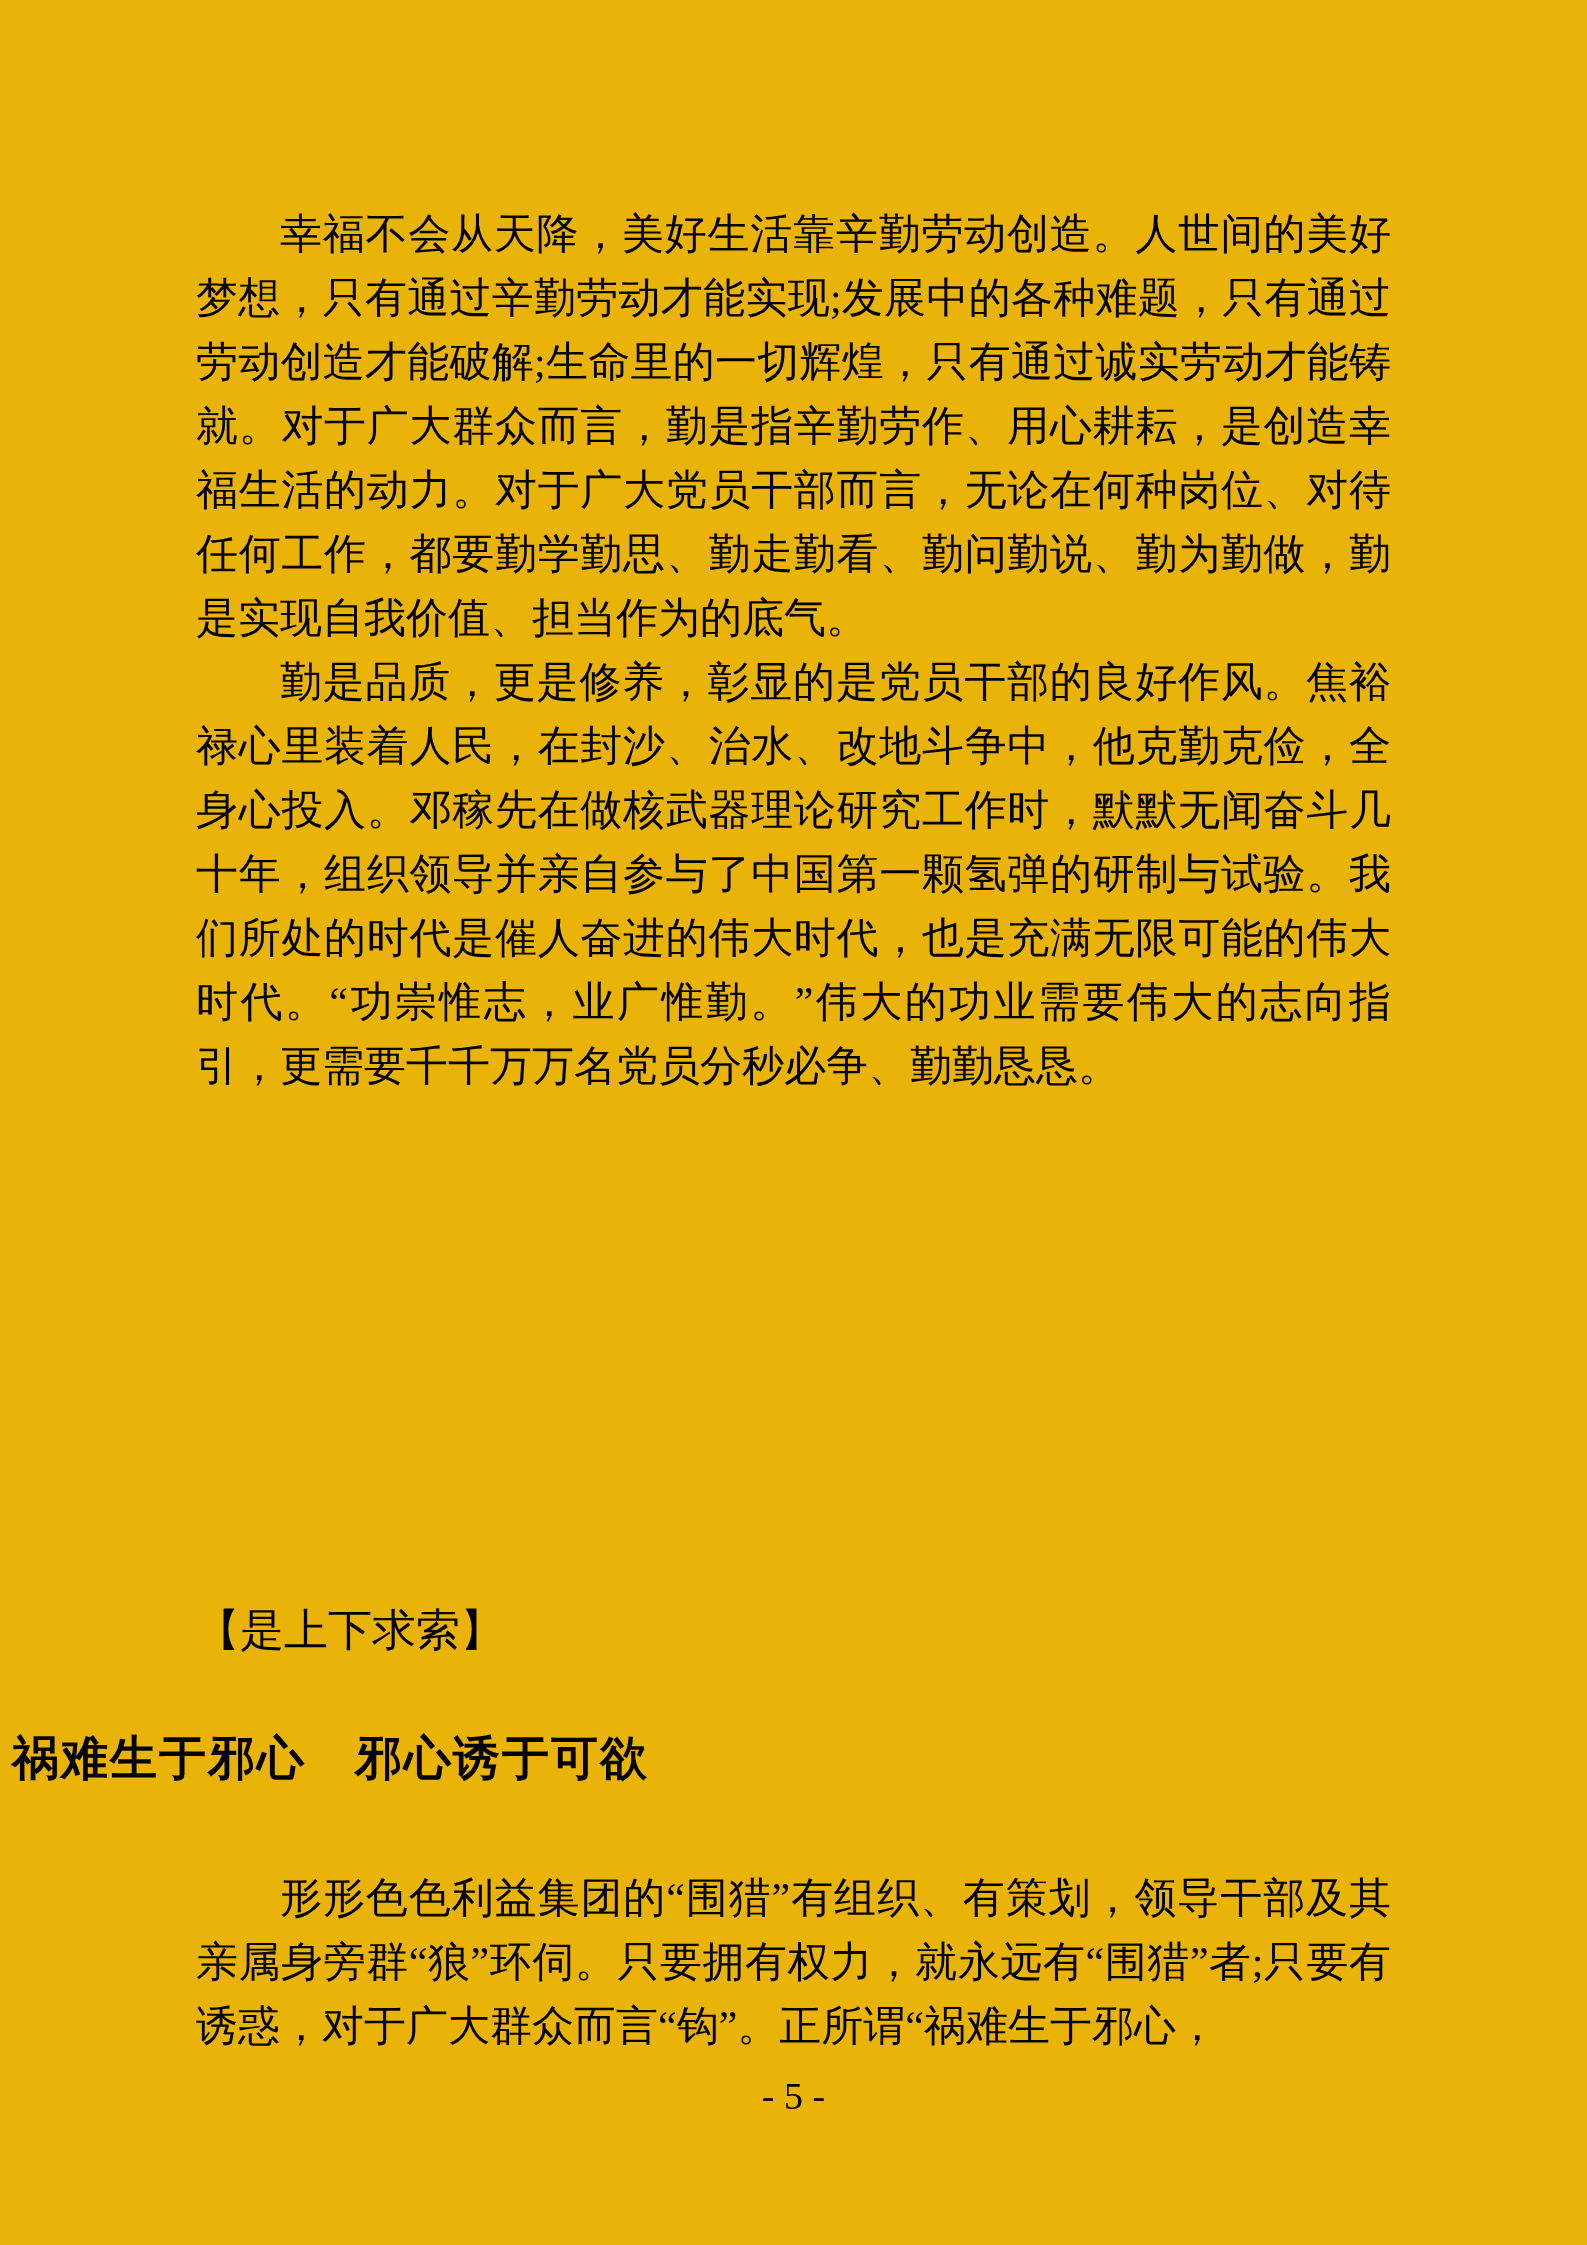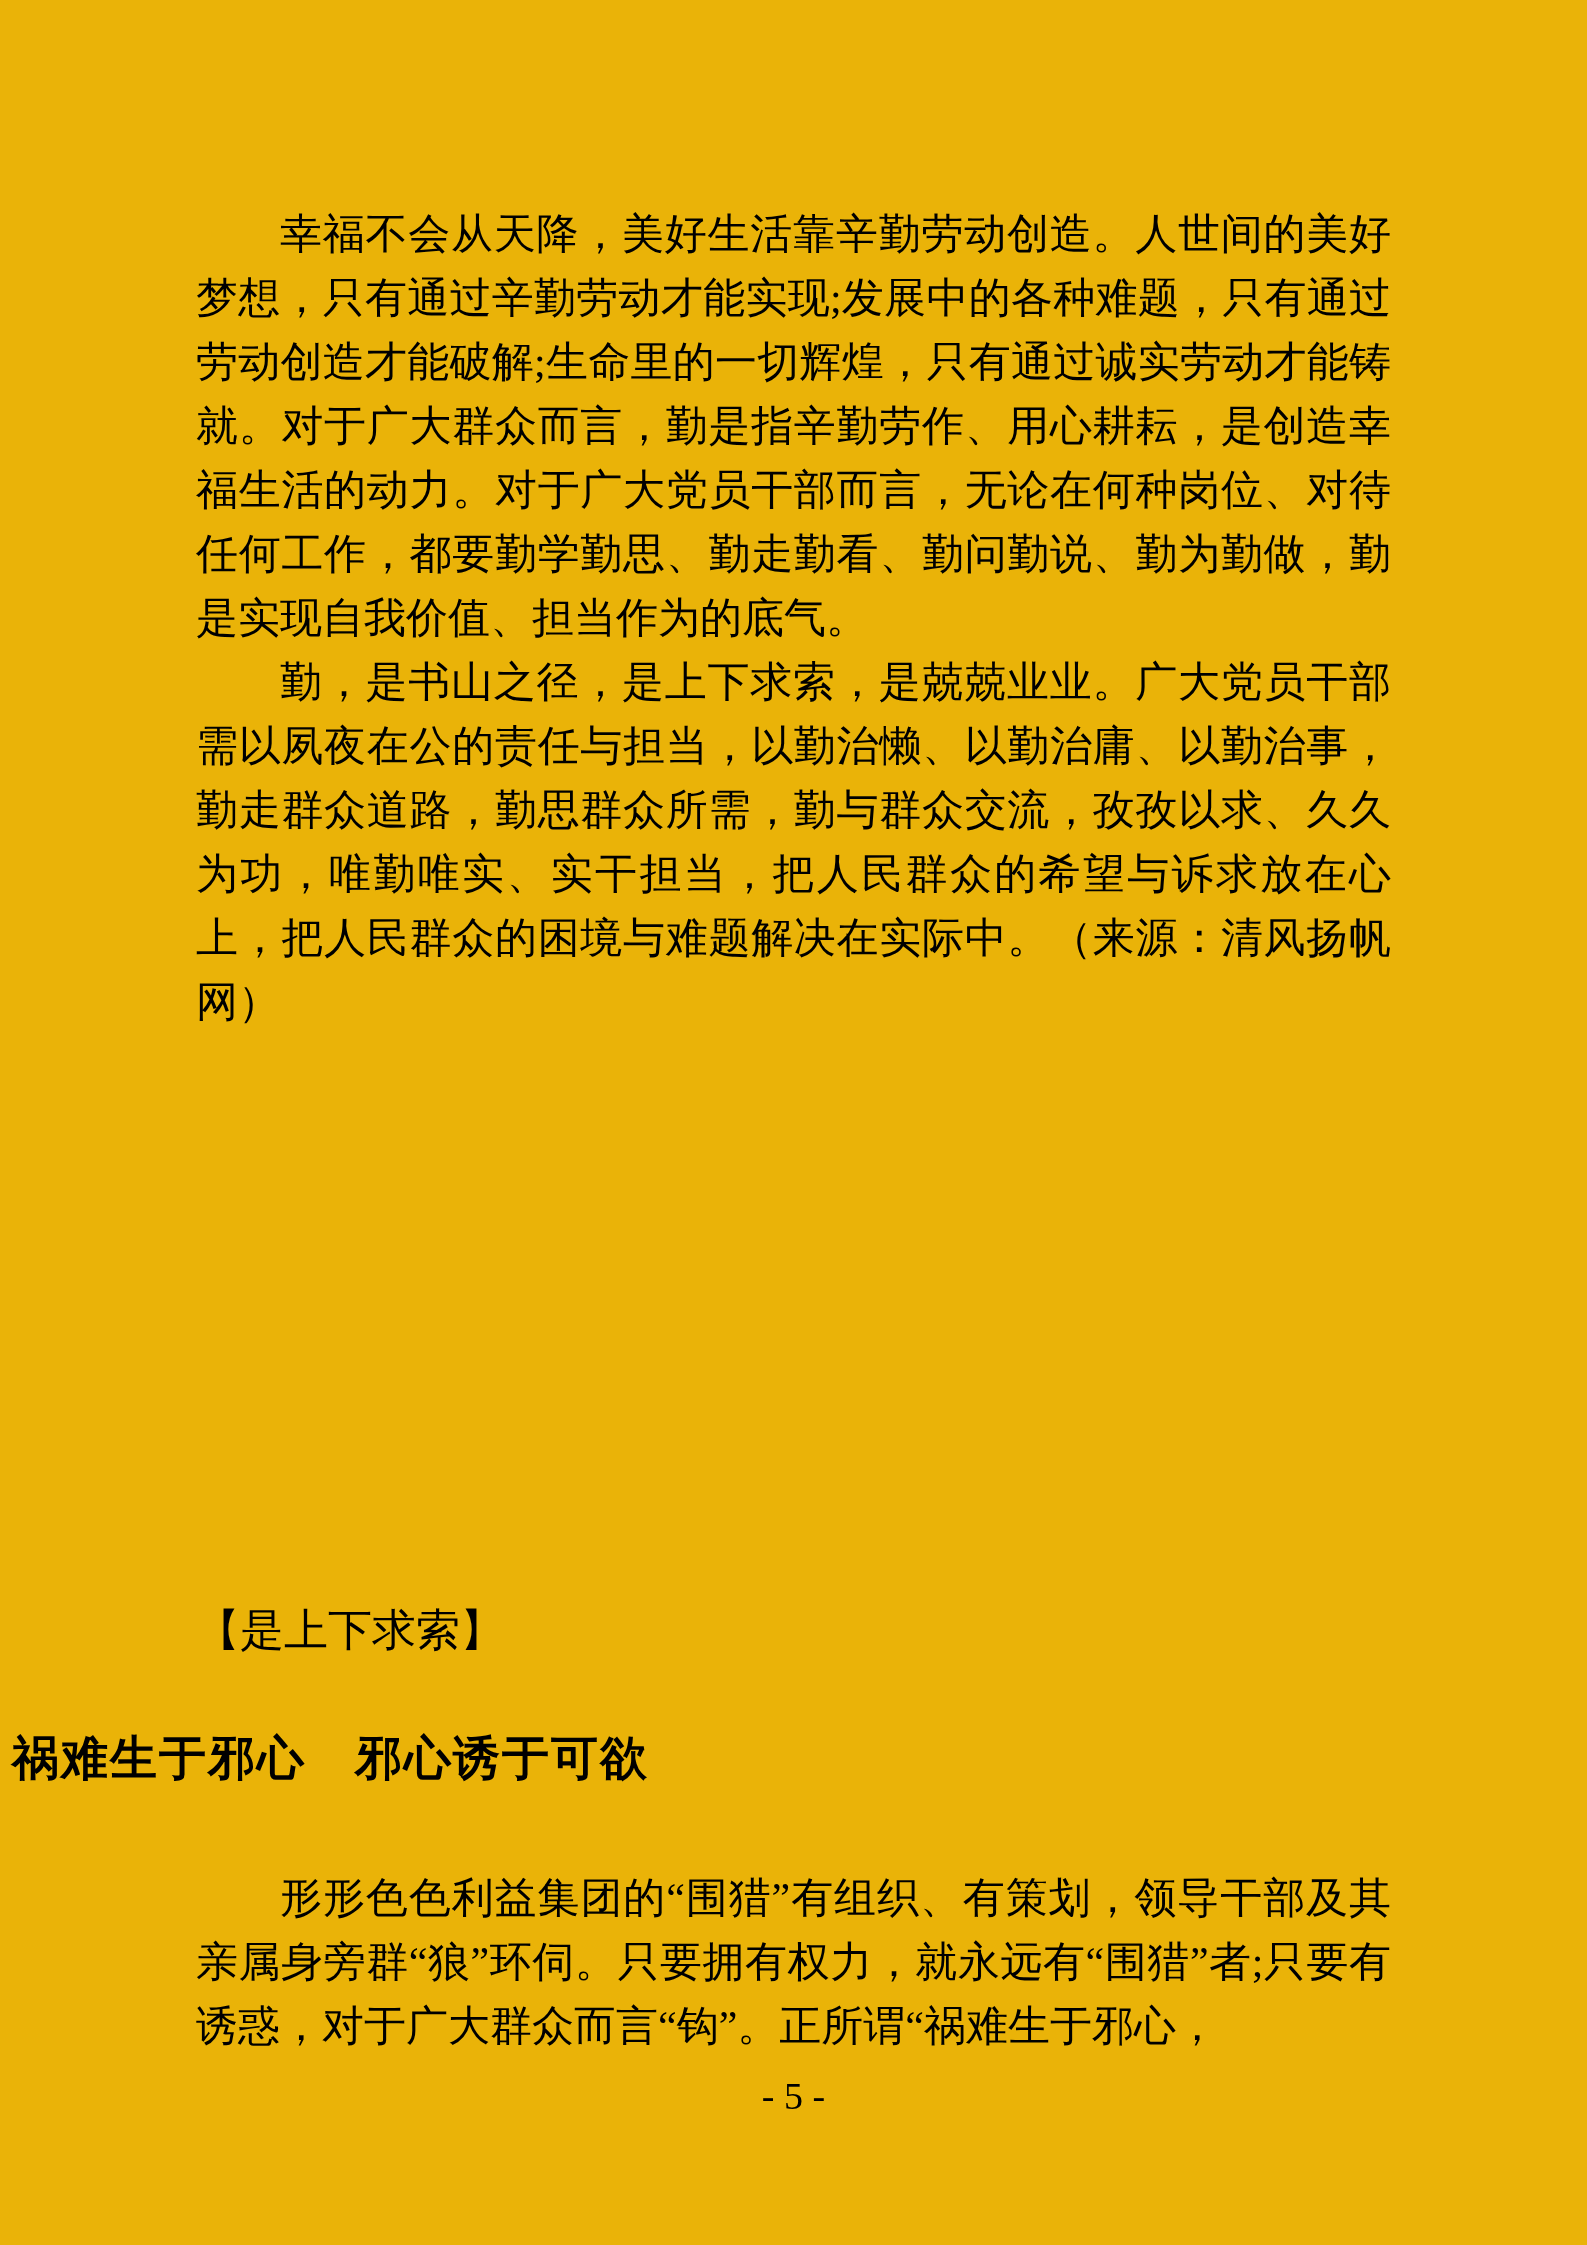--- a/index.html
+++ b/index.html
@@ -67,21 +67,21 @@
     line-height: 48px;
   }
 </style>
 </head>
 <body>
 
 <div class="page">
 
   <div class="body-block">
     <p class="para">幸福不会从天降，美好生活靠辛勤劳动创造。人世间的美好梦想，只有通过辛勤劳动才能实现;发展中的各种难题，只有通过劳动创造才能破解;生命里的一切辉煌，只有通过诚实劳动才能铸就。对于广大群众而言，勤是指辛勤劳作、用心耕耘，是创造幸福生活的动力。对于广大党员干部而言，无论在何种岗位、对待任何工作，都要勤学勤思、勤走勤看、勤问勤说、勤为勤做，勤是实现自我价值、担当作为的底气。</p>
-    <p class="para">勤，是书山之径，是上下求索，是兢兢业业。广大党员干部需以夙夜在公的责任与担当，以勤治懒、以勤治庸、以勤治事，勤走群众道路，勤思群众所需，勤与群众交流，孜孜以求、久久为功，唯勤唯实、实干担当，把人民群众的希望与诉求放在心上，把人民群众的困境与难题解决在实际中。（来源：清风扬帆网）</p>
+    <p class="para">勤是品质，更是修养，彰显的是党员干部的良好作风。焦裕禄心里装着人民，在封沙、治水、改地斗争中，他克勤克俭，全身心投入。邓稼先在做核武器理论研究工作时，默默无闻奋斗几十年，组织领导并亲自参与了中国第一颗氢弹的研制与试验。我们所处的时代是催人奋进的伟大时代，也是充满无限可能的伟大时代。“功崇惟志，业广惟勤。”伟大的功业需要伟大的志向指引，更需要千千万万名党员分秒必争、勤勤恳恳。</p>
   </div>
 
   <div class="section-header">【是上下求索】</div>
 
   <h1 class="article-title">祸难生于邪心　邪心诱于可欲</h1>
 
   <div class="article-block">
     <p class="para">形形色色利益集团的“围猎”有组织、有策划，领导干部及其亲属身旁群“狼”环伺。只要拥有权力，就永远有“围猎”者;只要有诱惑，对于广大群众而言“钩”。正所谓“祸难生于邪心，</p>
   </div>
 

